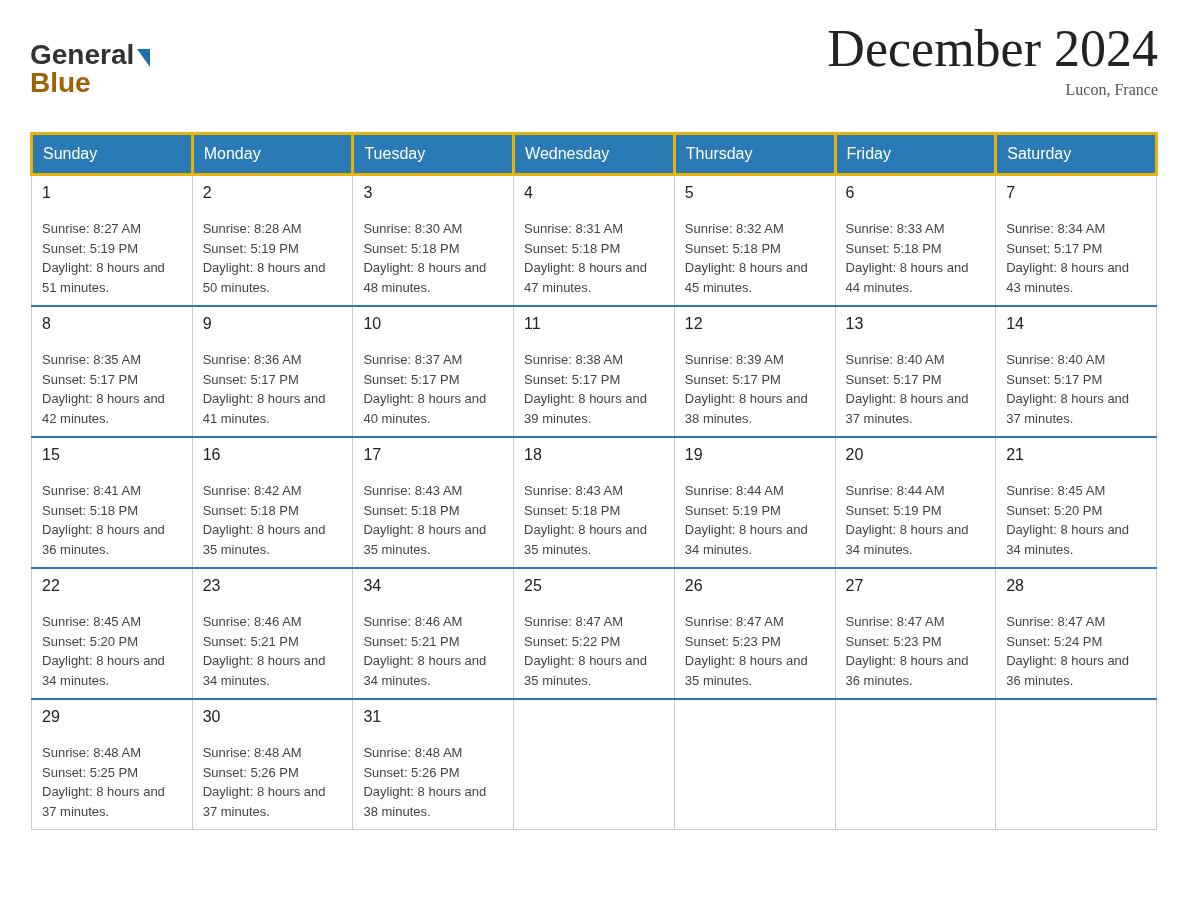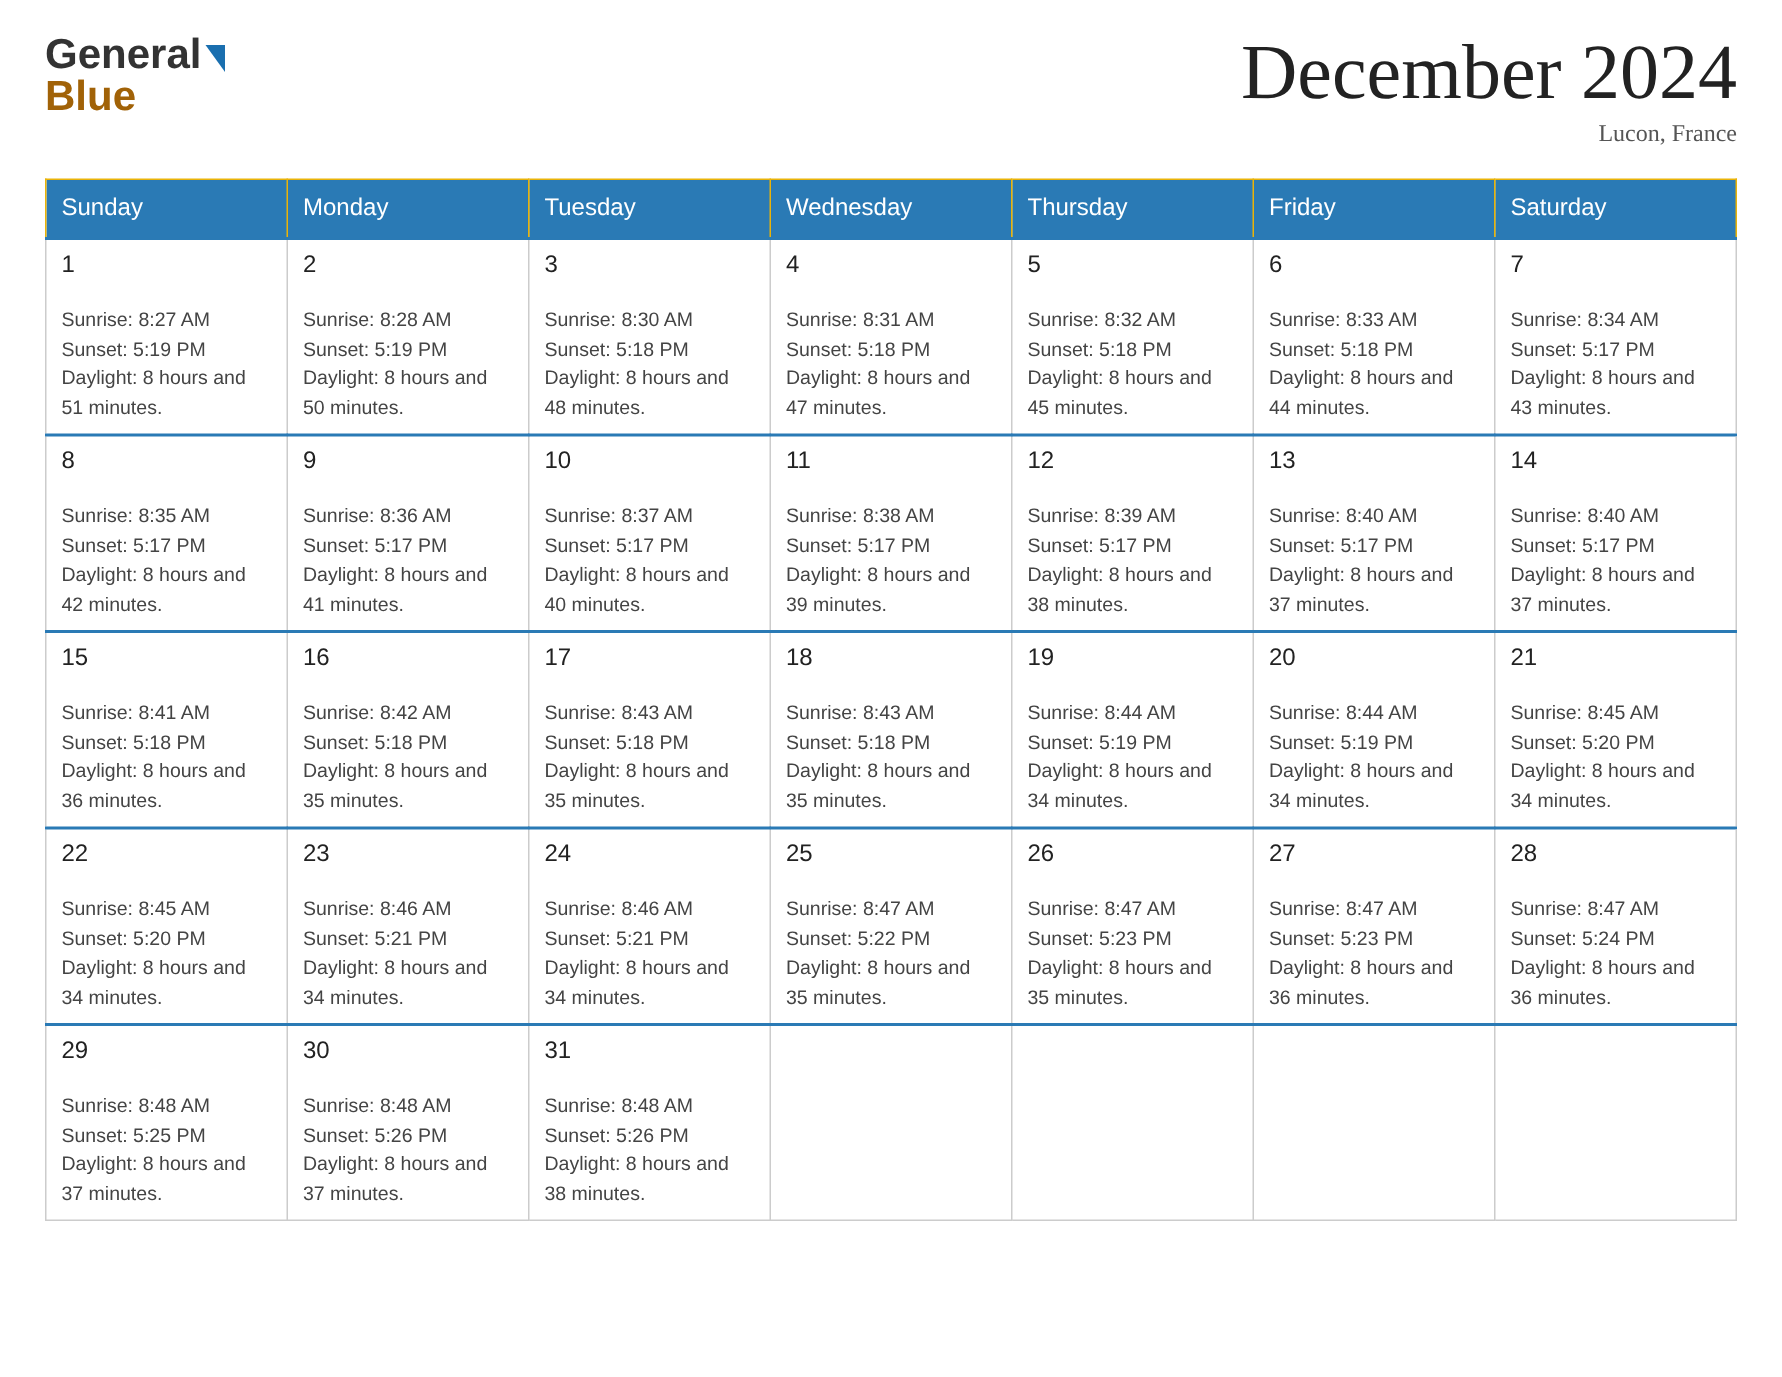--- a/index.html
+++ b/index.html
@@ -6,22 +6,22 @@
     body {
       font-family: Arial, sans-serif;
       background: #fff;
       width: 1188px;
       min-height: 918px;
       padding: 20px 30px;
     }
     .header {
       display: flex;
       justify-content: space-between;
-      align-items: flex-start;
-      margin-bottom: 20px;
+      align-items: flex-end;
+      margin-bottom: 33px;
     }
     .logo {
       display: flex;
       flex-direction: column;
       align-items: flex-start;
     }
     .title-block {
       text-align: right;
       font-family: Liberation Serif, serif;
     }
@@ -41,21 +41,21 @@
       border-collapse: collapse;
       border: 1px solid #aaa;
     }
     .calendar th {
       background-color: #2a7ab5;
       color: #fff;
       font-size: 16px;
       font-weight: normal;
       padding: 10px 10px;
       text-align: left;
-      border: 1px solid #eab308;
+      border: 3px solid #eab308;
     }
     .calendar td {
       vertical-align: top;
       padding: 8px 10px;
       border: 1px solid #ccc;
       width: calc(100% / 7);
       min-height: 100px;
       font-size: 13px;
       color: #333;
     }
@@ -303,21 +303,21 @@
       </td>
         <td>
         <span class="day-number">23</span>
         <div class="day-info">
           Sunrise: 8:46 AM<br>
           Sunset: 5:21 PM<br>
           Daylight: 8 hours and 34 minutes.
         </div>
       </td>
         <td>
-        <span class="day-number">24</span>
+        <span class="day-number">34</span>
         <div class="day-info">
           Sunrise: 8:46 AM<br>
           Sunset: 5:21 PM<br>
           Daylight: 8 hours and 34 minutes.
         </div>
       </td>
         <td>
         <span class="day-number">25</span>
         <div class="day-info">
           Sunrise: 8:47 AM<br>

